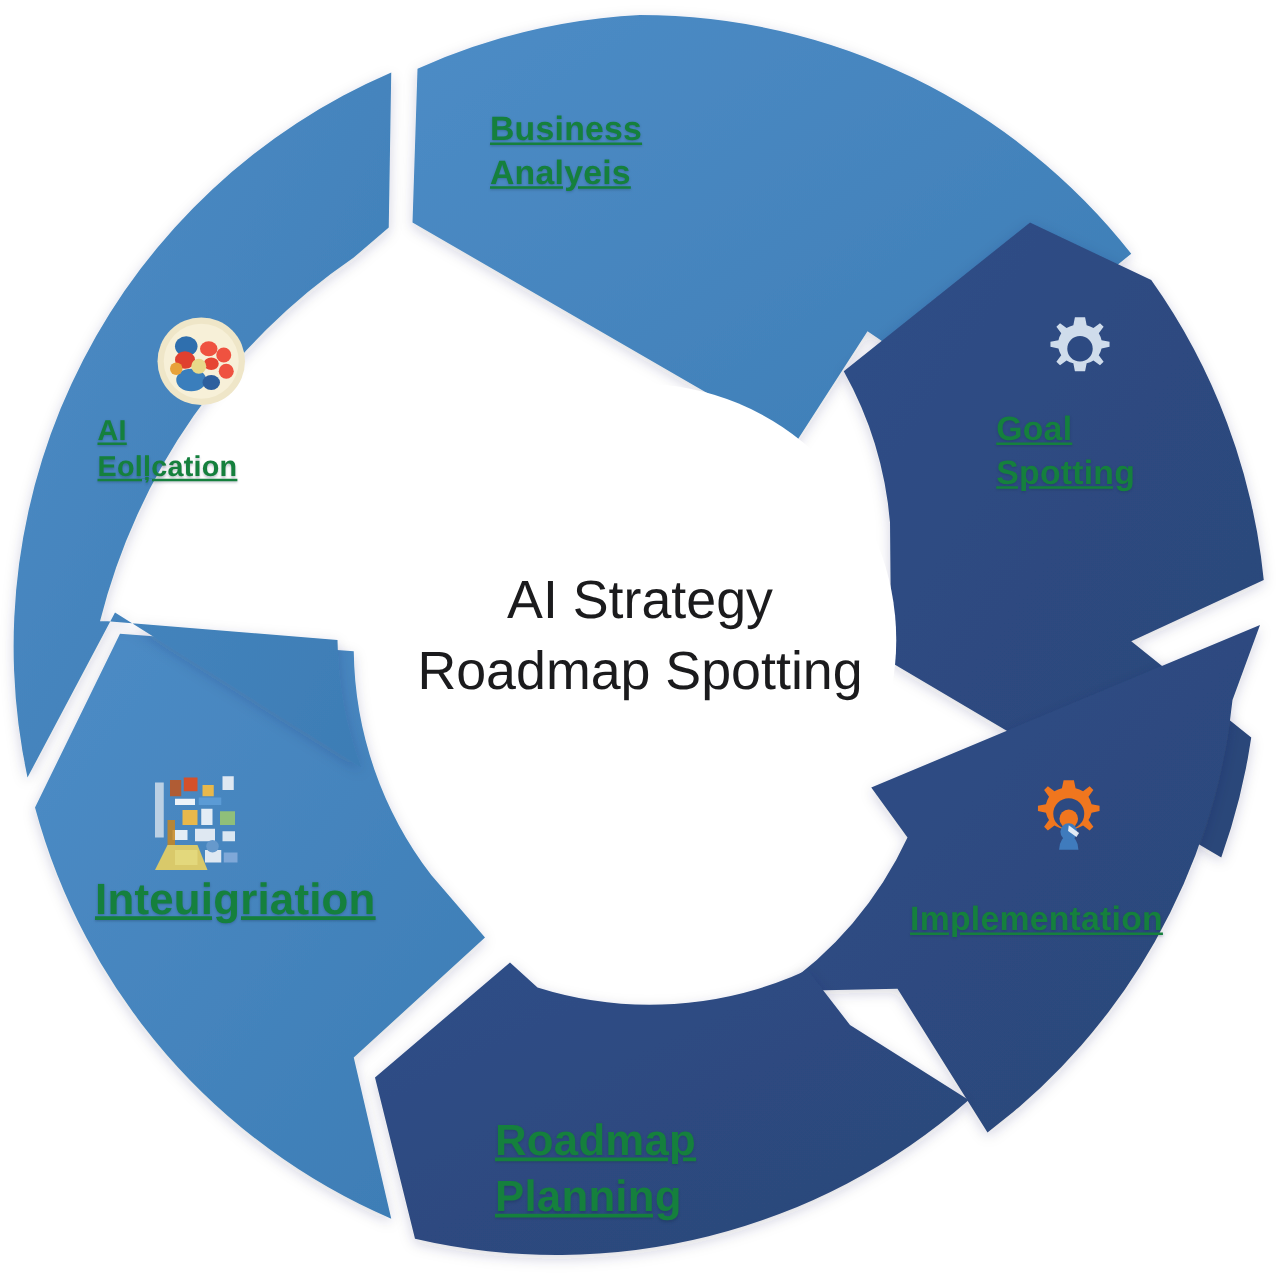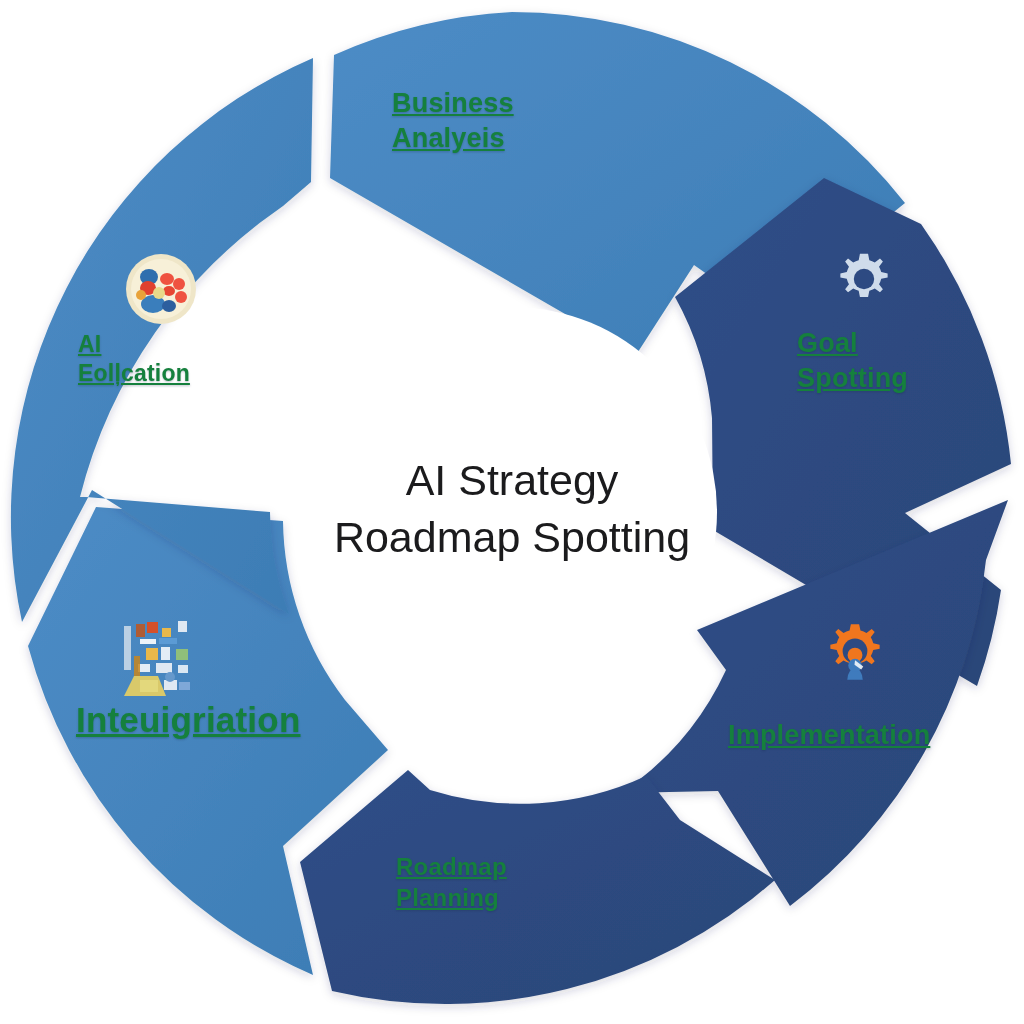--- a/index.html
+++ b/index.html
@@ -173,21 +173,21 @@
       <circle cx="32" cy="34" r="7.2" fill="#f0761e"></circle>
       <path d="M24.5 58 a7.5 11 0 0 1 15 0 z" fill="#3f7bbd"></path>
       <circle cx="32" cy="44" r="6.5" fill="#3f7bbd"></circle>
       <path d="M32 39 l8 6 -2 3 -6.5-4.5 z" fill="#ffffff" opacity="0.85"></path>
     </svg>
   </div>
   <div class="seg-label" style="left:728px; top:698px; width:258px; font-size:27px;margin-top:20px;">
     <span class="ln">Implementation</span>
   </div>
 
-  <div class="seg-label" style="left:396px; top:852px; width:236px; font-size:24px;">
+  <div class="seg-label" style="left:396px; top:891px; width:236px; font-size:35px;">
     <span class="ln">Roadmap</span>
     <span class="ln">Planning</span>
   </div>
 
   <div class="icon-wrap" style="left:118px; top:618px;">
     <svg width="86" height="82" viewBox="0 0 86 82">
       <rect x="6" y="8" width="7" height="44" fill="#c8d8e8" opacity="0.9"></rect>
       <rect x="18" y="6" width="9" height="13" fill="#b05c34"></rect>
       <rect x="29" y="4" width="11" height="11" fill="#d4502a"></rect>
       <rect x="44" y="10" width="9" height="9" fill="#e8b84b"></rect>

